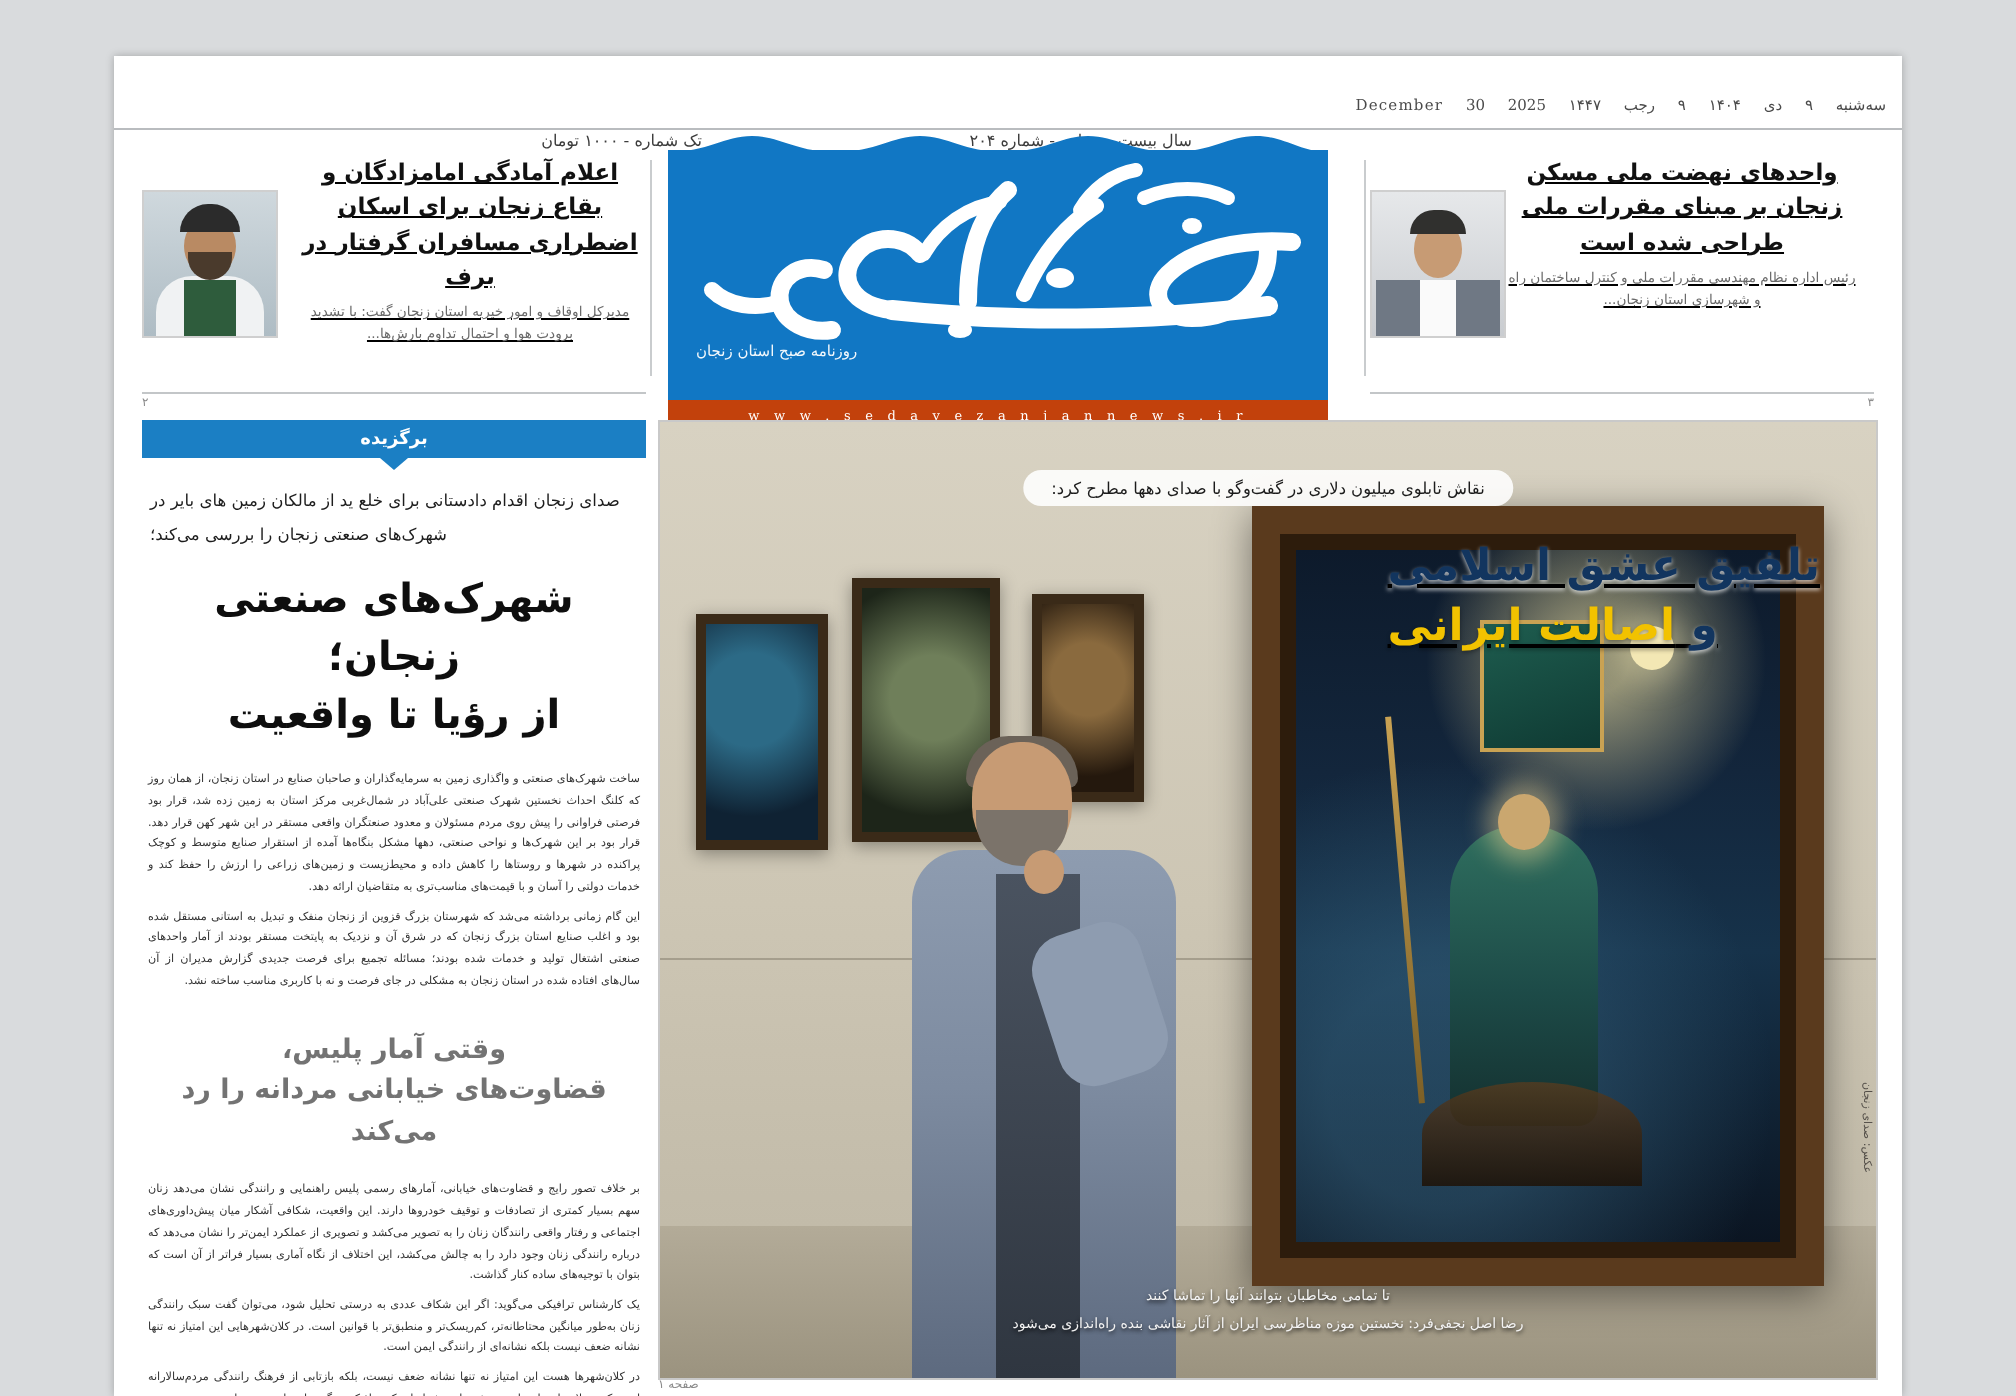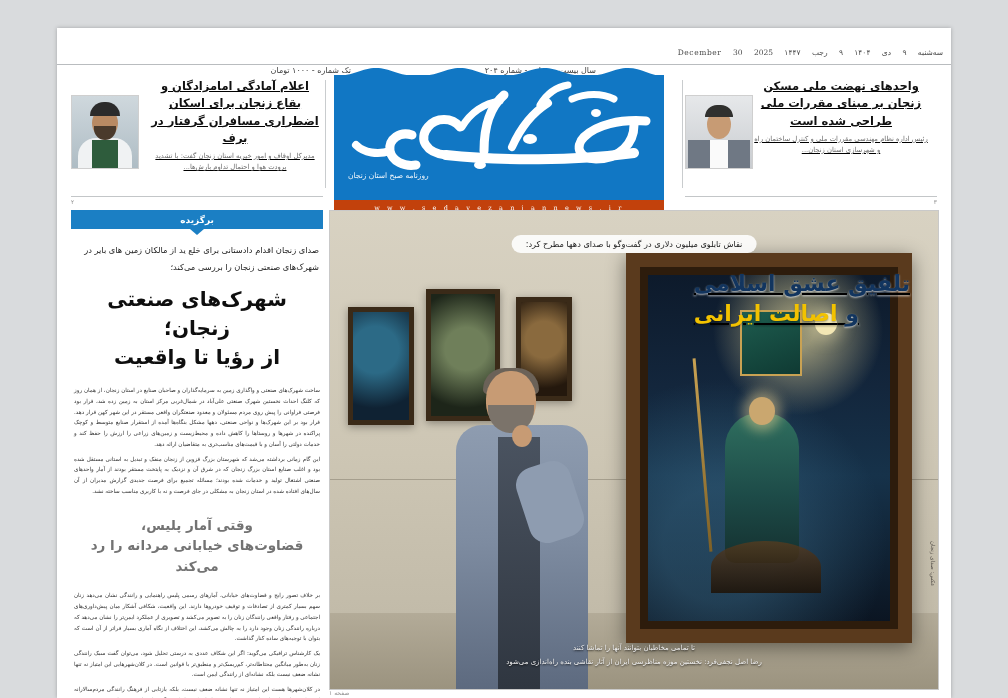--- a/index.html
+++ b/index.html
@@ -143,21 +143,21 @@
   }
   .badge::after {
     content: ""; position: absolute; left: 50%; bottom: -6px;
     transform: translateX(-50%);
     border-left: 7px solid transparent; border-right: 7px solid transparent;
     border-top: 6px solid #1b7fc4;
   }
   .lead {
     margin: 13px 0 0 0; padding: 0 4px;
     font-size: 8.3px; line-height: 2.0; color: #1d1d1d;
-    text-align: right; direction: rtl;
+    text-align: left; direction: rtl;
   }
   .hl-main {
     margin: 10px 0 0 0; padding: 0 2px;
     font-size: 20px; font-weight: bold; line-height: 1.45;
     color: #0e0e0e; text-align: center; direction: rtl;
   }
   .hl-main .l2 { display:block; }
   .body-text {
     margin: 13px 0 0 0; padding: 0 3px;
     font-size: 5.6px; line-height: 1.92; color: #333;

